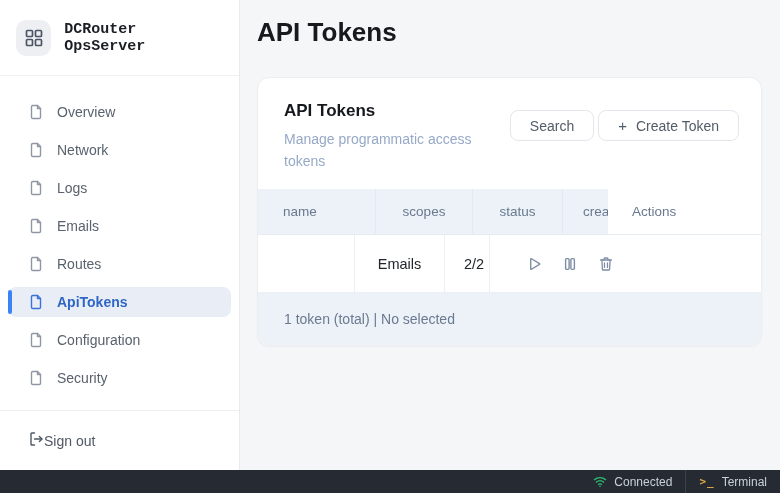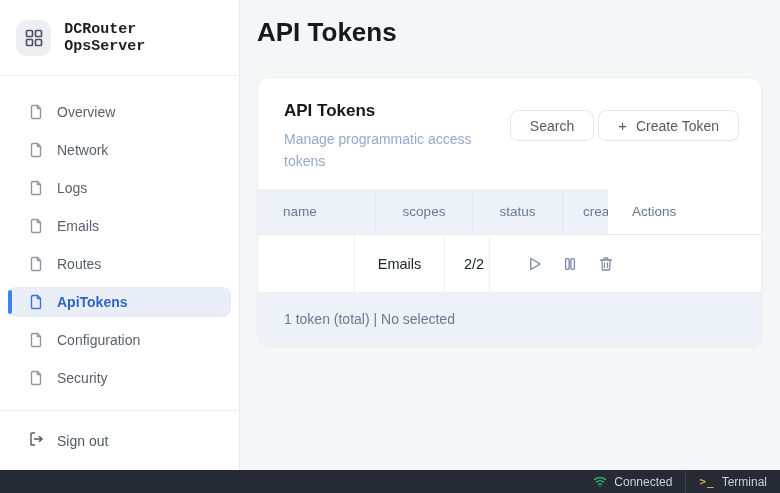--- a/index.html
+++ b/index.html
@@ -20,21 +20,21 @@
   .sb-nav { flex:1 1 auto; overflow:hidden; padding:21px 8px 0; }
   .nav-label { font-size:11px; font-weight:700; letter-spacing:1.1px; color:#9aa1ac; margin:0 0 16px 20px; }
   .nav-item { position:relative; height:30px; margin-bottom:8px; display:flex; align-items:center; gap:13px; padding-left:20px; border-radius:8px; color:#59626e; font-size:14px; font-weight:500; cursor:pointer; }
   .nav-item .nav-ic { color:#8f97a3; display:flex; }
   .nav-item.active { background:#e9eef6; color:#2f66c5; font-weight:600; }
   .nav-item.active .nav-ic { color:#3b72d9; }
   .active-bar { position:absolute; left:0; top:3px; bottom:3px; width:3.5px; border-radius:2px; background:#3b82f6; display:none; }
   .nav-item.active .active-bar { display:block; }
 
   .sb-footer { flex:0 0 60px; border-top:1px solid #eceef1; display:flex; align-items:center; }
-  .signout { display:flex; align-items:center; gap:13px; padding-left:28px; color:#4f5864; font-size:14px; font-weight:500; cursor:pointer; width:100%; }
+  .signout { display:flex; align-items:center; padding-left:28px; color:#4f5864; font-size:14px; font-weight:500; cursor:pointer; width:100%; }
 
   
   .main { flex:1 1 auto; padding:14px 18px 12px 17px; }
   .page-title { margin:0; font-size:26px; line-height:36px; font-weight:700; color:#17191d; }
 
   .card { margin-top:27px; width:505px; background:#fff; border:1px solid #edeef1; border-radius:12px; overflow:hidden; box-shadow:0 1px 2px rgba(16,24,40,.04); }
   .card-header { display:flex; justify-content:space-between; padding:23px 22px 17px 26px; }
   .card-title { margin:0 0 7px; font-size:17px; font-weight:700; color:#15181c; }
   .card-sub { width:225px; font-size:14px; line-height:22px; color:#96a9c7; font-weight:500; }
   .ch-right { display:flex; gap:4px; margin-top:9px; }

